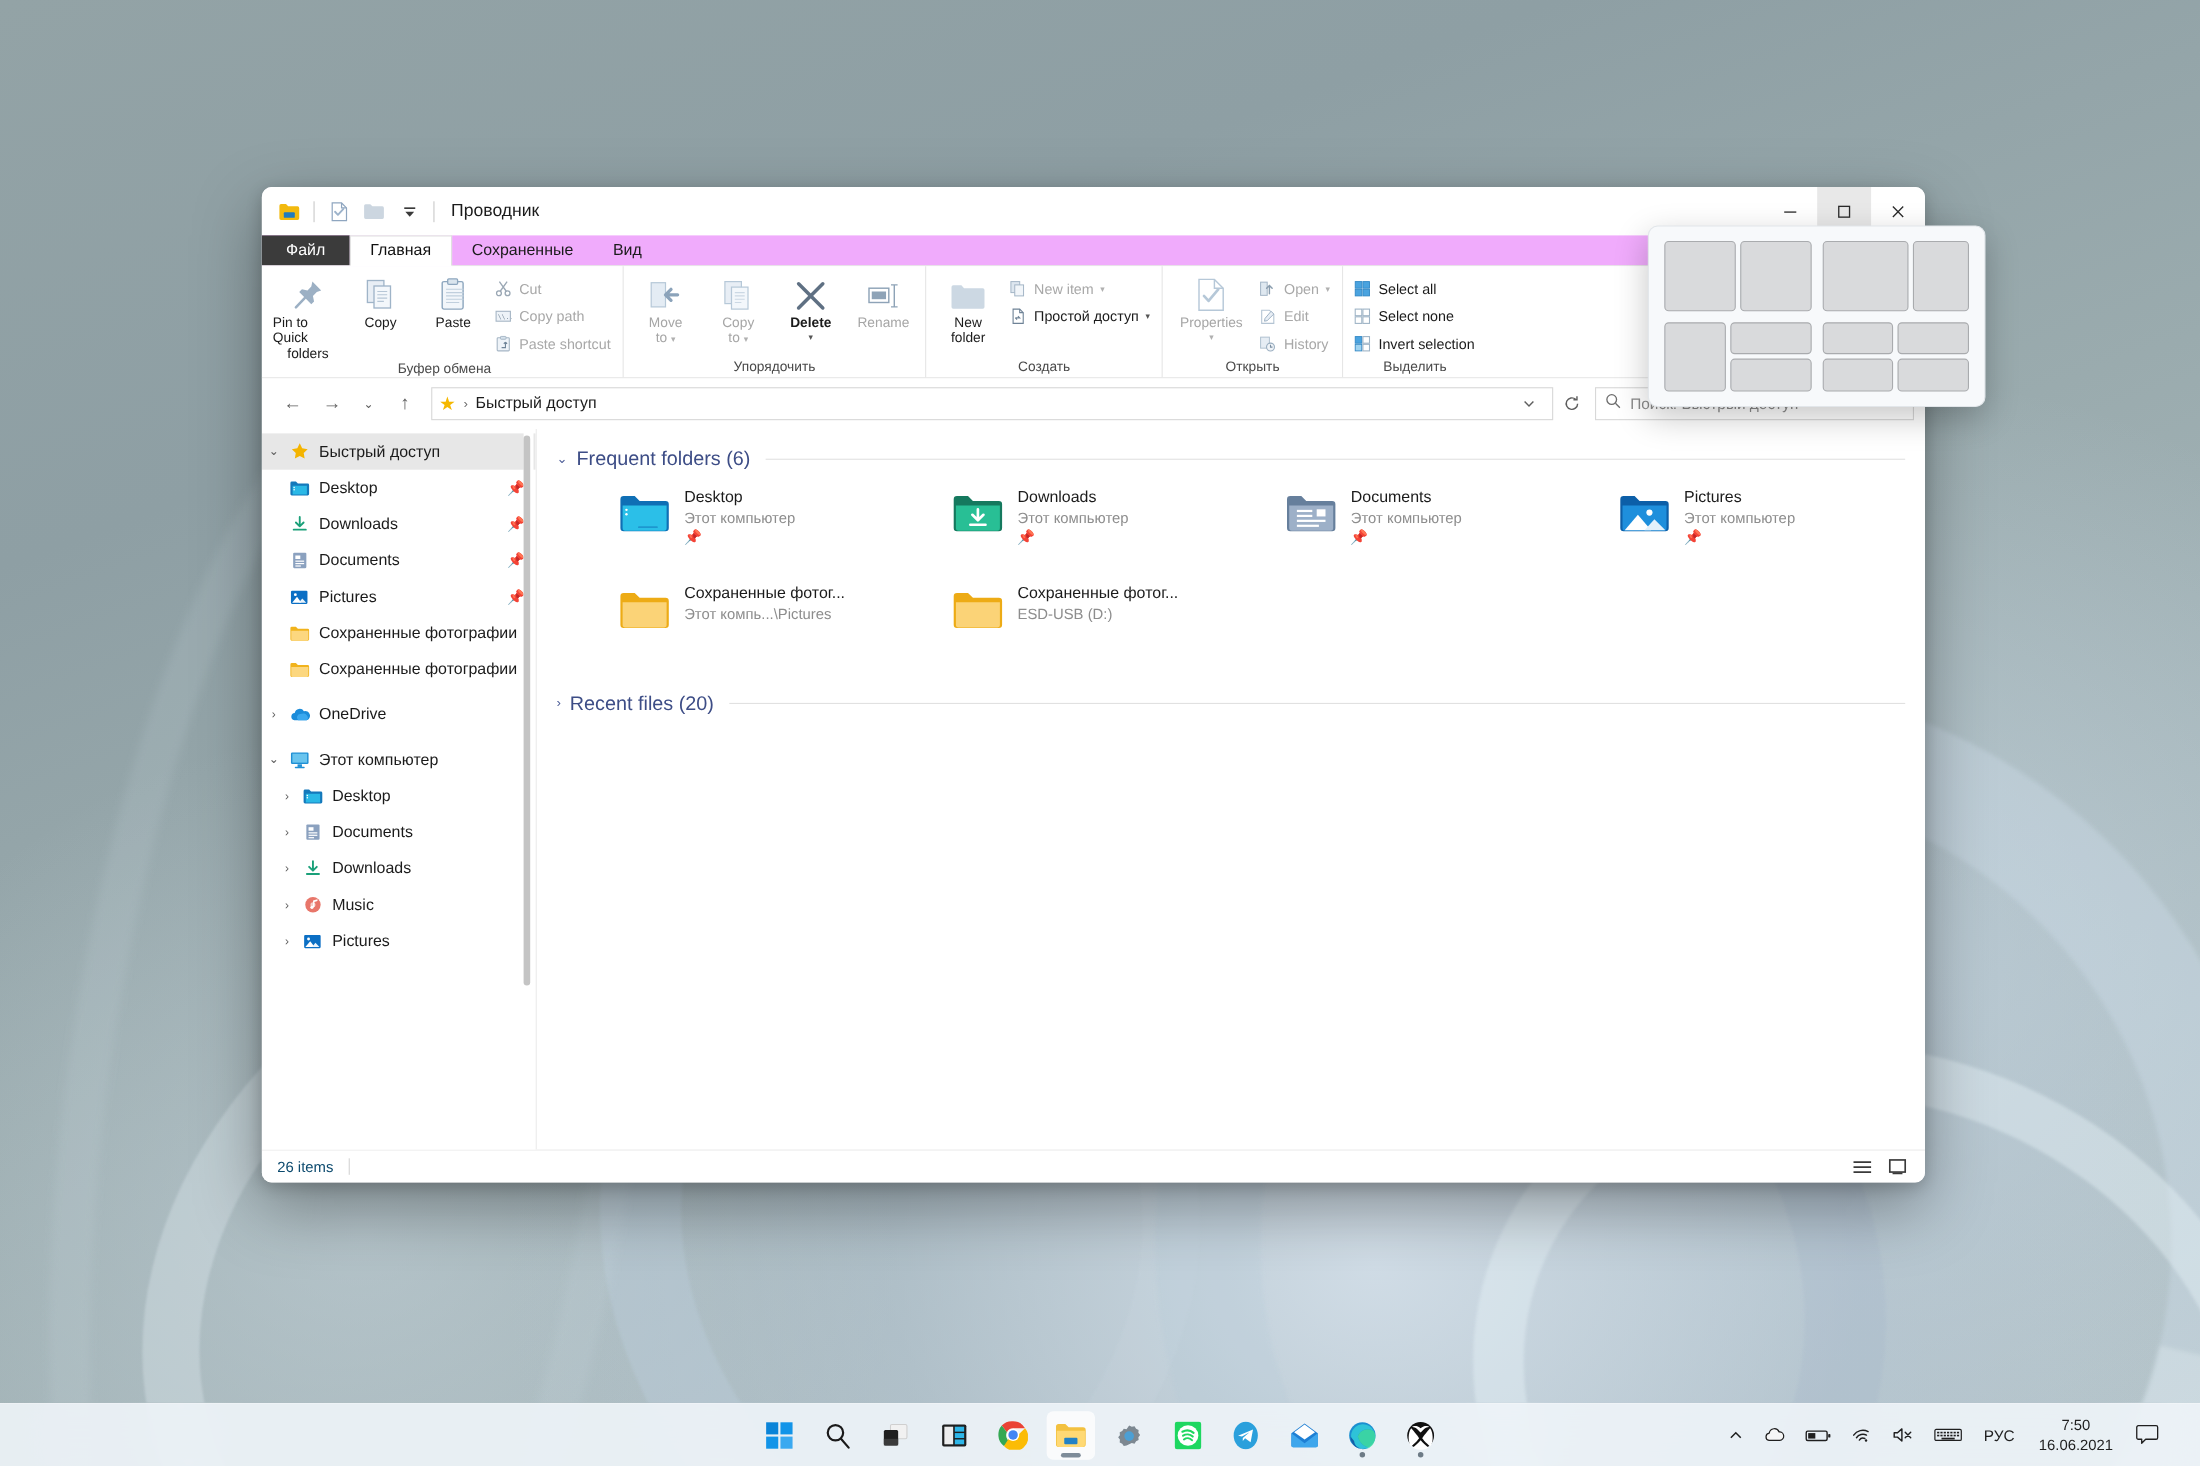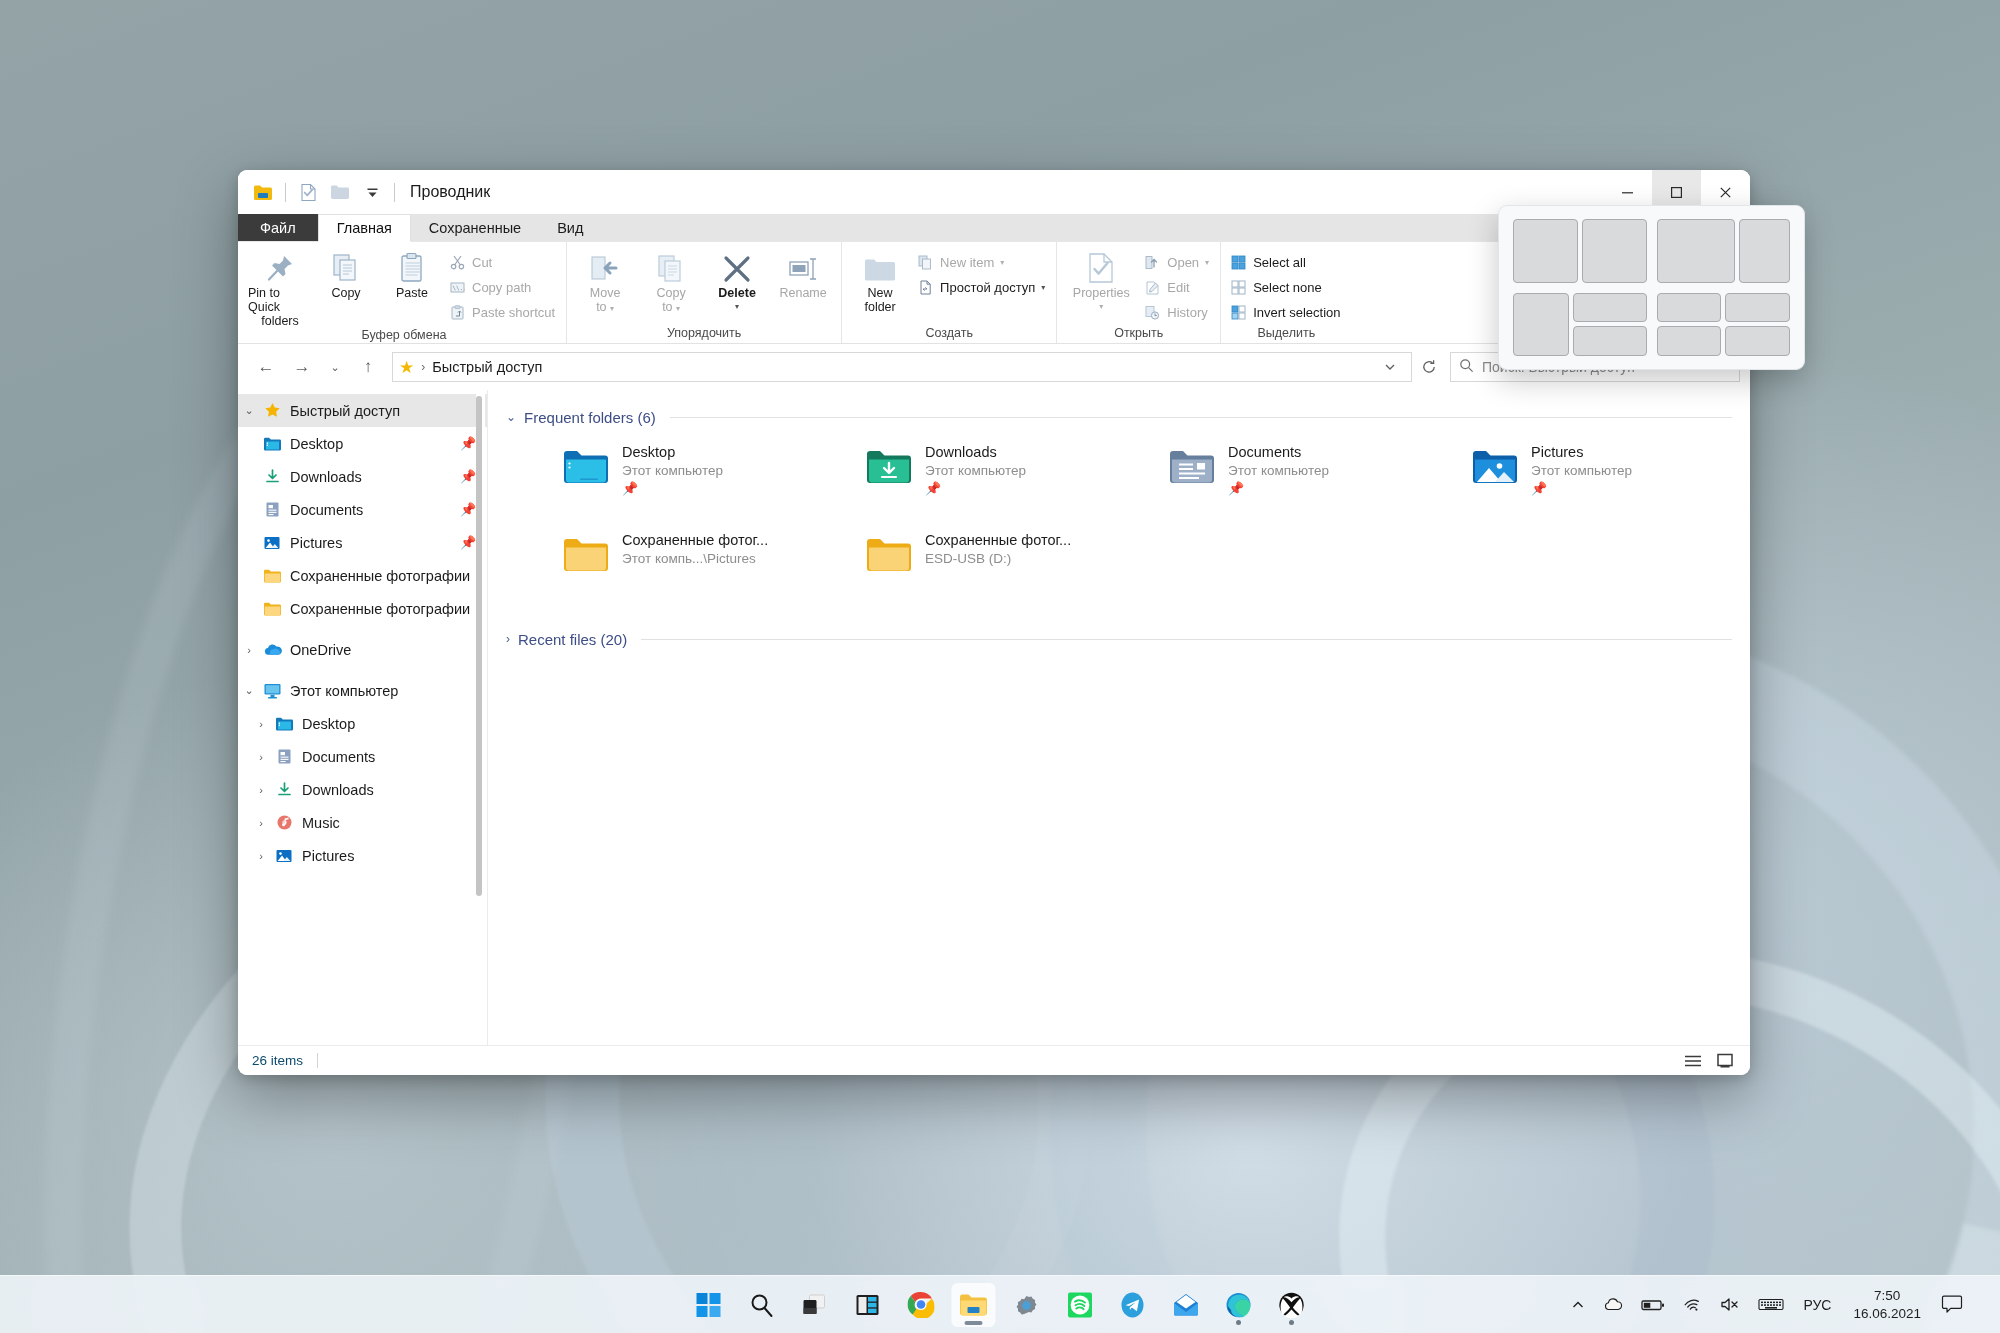--- a/index.html
+++ b/index.html
@@ -113,21 +113,21 @@
   .wc {
     width: 49px; height: 44px;
     display: flex; align-items: center; justify-content: center;
     font-size: 15px; color: #2a2a2a;
   }
   .wc.hovered { background: #e8e8e8; }
 
   
   .ribbon-tabs {
     height: 28px; display: flex; align-items: stretch;
-    background: #e5e5e5; border-bottom: 1px solid #e7e7e7;
+    background: #f0abfc; border-bottom: 1px solid #e7e7e7;
     flex: 0 0 auto;
   }
   .rtab {
     padding: 0 18px; display: flex; align-items: center;
     font-size: 14.5px; color: #1b1b1b;
   }
   .rtab.file { background: #3b3b3b; color: #ffffff; padding: 0 22px; }
   .rtab.active {
     background: #ffffff; color: #111;
     border-top: 1px solid #e0e0e0;
@@ -247,21 +247,21 @@
     width: 6px; height: 500px; border-radius: 3px; background: #c4c4c4;
   }
 
   .content {
     flex: 1 1 auto; background: #ffffff; overflow: hidden; padding: 14px 18px 0 18px;
   }
   .group-header {
     display: flex; align-items: center; gap: 8px; height: 26px;
   }
   .gh-chev { color: #4a5b96; font-size: 12px; }
-  .gh-text { color: #3d4d86; font-size: 15px; white-space: nowrap; }
+  .gh-text { color: #3d4d86; font-size: 18px; white-space: nowrap; }
   .gh-rule { flex: 1 1 auto; height: 1px; background: #e1e1e1; margin-left: 6px; }
 
   .tiles {
     display: flex; flex-wrap: wrap;
     margin-top: 14px;
     row-gap: 16px;
   }
   .tile {
     width: 303px; height: 72px; display: flex; align-items: flex-start;
     gap: 12px; padding-left: 56px;

